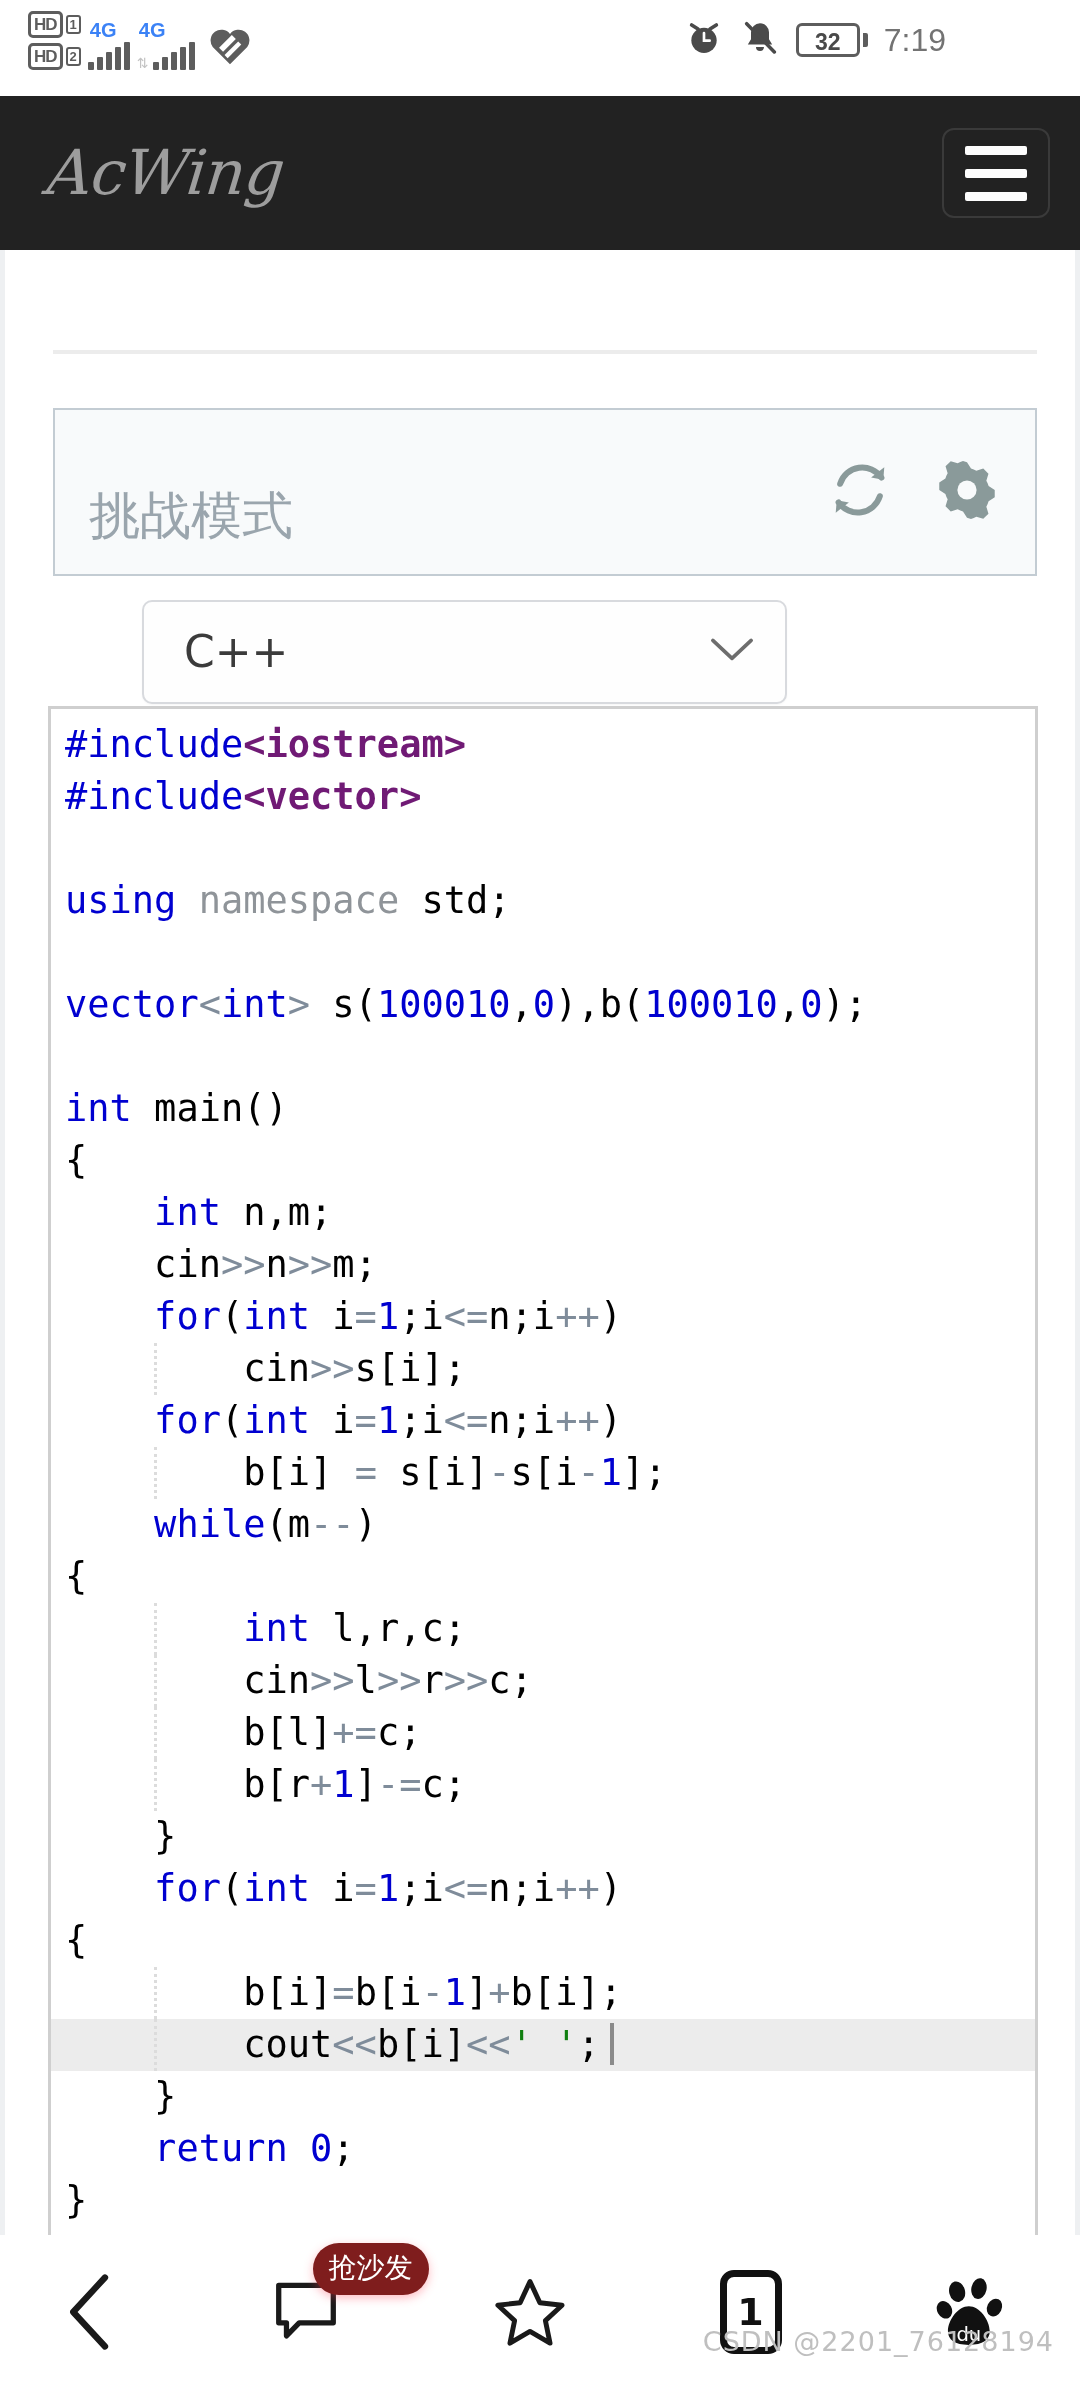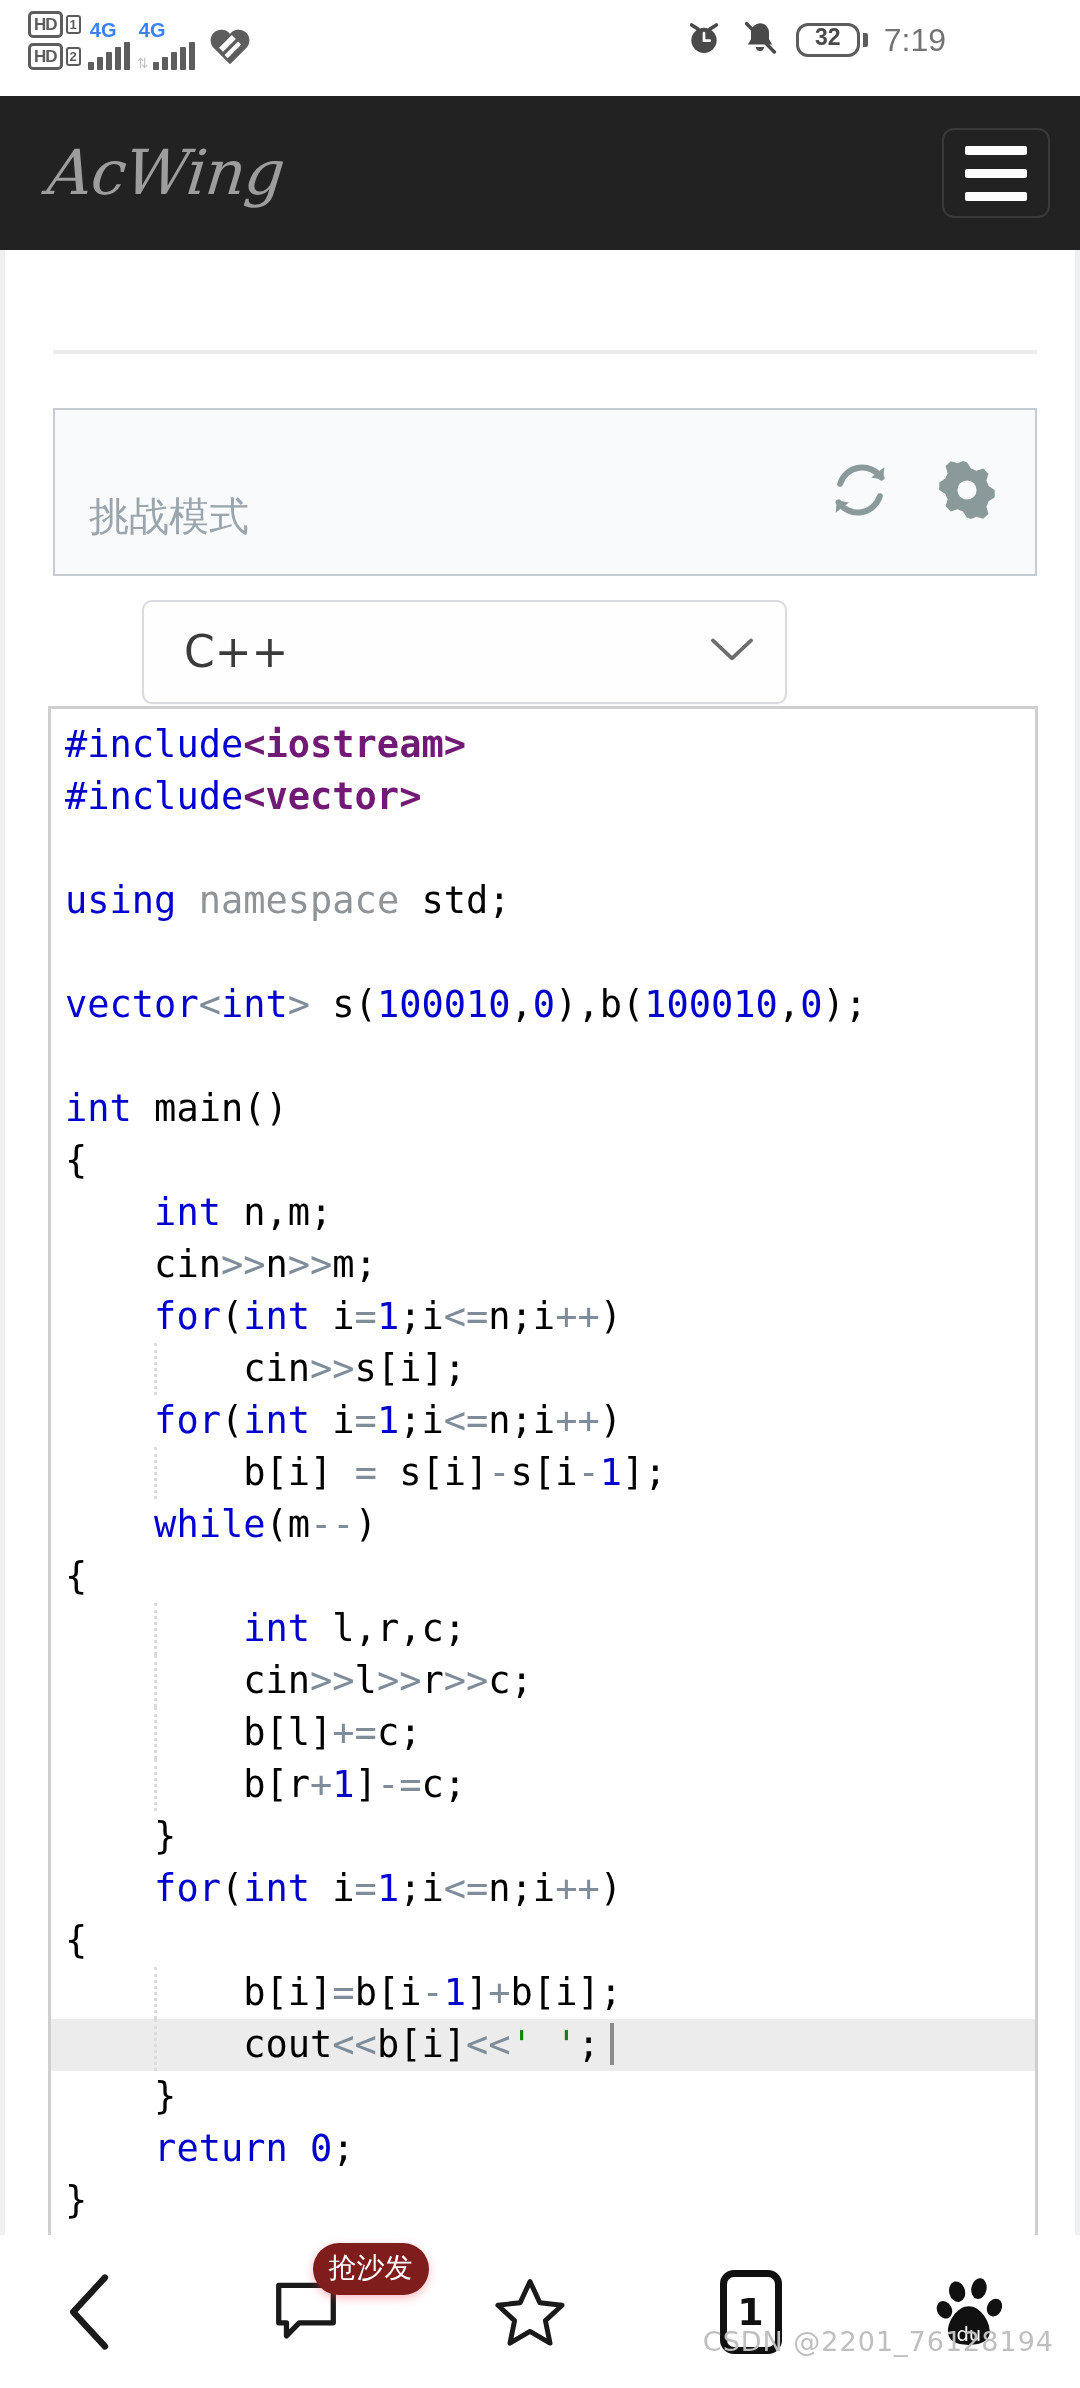--- a/index.html
+++ b/index.html
@@ -40,22 +40,22 @@
   .sig-row i.b1{height:8px;} .sig-row i.b2{height:13px;}
   .sig-row i.b3{height:18px;} .sig-row i.b4{height:23px;} .sig-row i.b5{height:28px;}
   .updown { font-size:14px; color:#c3c3c3; line-height:1; margin-right:1px; }
   .heart-ic { margin-left:6px; }
 
   .sb-right { display:flex; align-items:center; gap:16px; }
   .batt {
     display:flex; align-items:center;
   }
   .batt-body {
-    border:3px solid #5d5d5d; border-radius:12px; height:34px;
-    min-width:64px; display:flex; align-items:flex-start; justify-content:center;
+    border:3px solid #5d5d5d; border-radius:6px; height:34px;
+    min-width:64px; display:flex; align-items:flex-end; justify-content:center;
     padding:0 5px;
   }
   .batt-txt { font-size:23px; font-weight:bold; color:#4a4a4a; line-height:1; }
   .batt-cap { width:5px; height:14px; background:#5d5d5d; border-radius:0 2px 2px 0; margin-left:3px; }
   .sb-time { font-size:32px; color:#737373; font-weight:400; letter-spacing:0px; }
 
   
   .appbar {
     position:absolute; left:0; top:96px; width:1080px; height:154px;
     background:#222222; display:flex; align-items:center;
@@ -82,21 +82,21 @@
   .divider { position:absolute; left:48px; top:100px; width:984px; height:4px; background:#ececec; }
 
   
   .challenge {
     position:absolute; left:48px; top:158px; width:984px; height:168px;
     background:#f8fafb; border:2px solid #c3ccd3;
     display:flex; align-items:center; justify-content:space-between;
     padding:0 36px 0 34px;
   }
   .challenge-title {
-    font-size:40px; color:#9aa5ad; line-height:1;
+    font-size:51px; color:#9aa5ad; line-height:1;
     font-family:"DejaVu Sans", sans-serif;
     margin-top:47px;
   }
   .challenge-icons { display:flex; align-items:center; gap:44px; }
 
   
   .lang-wrap {
     position:absolute; left:137px; top:350px; width:645px; height:104px;
   }
   .lang-select {

